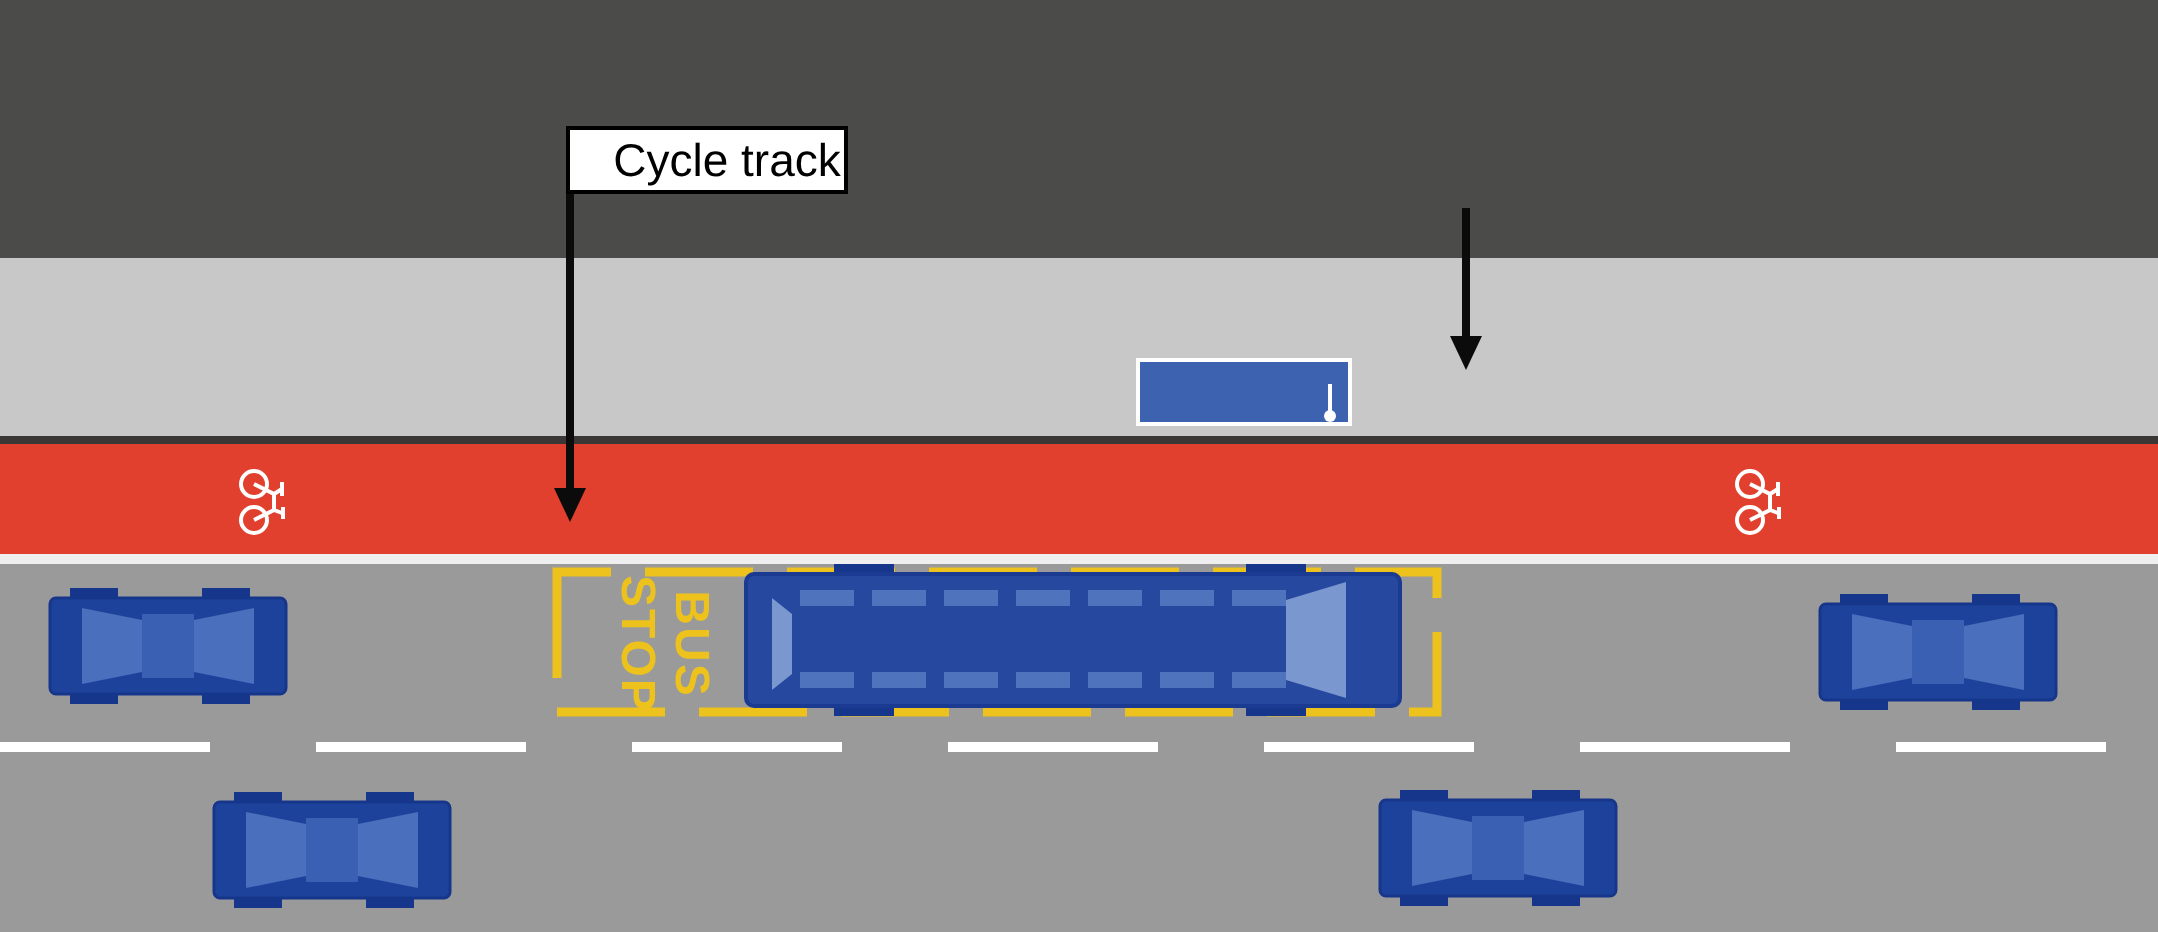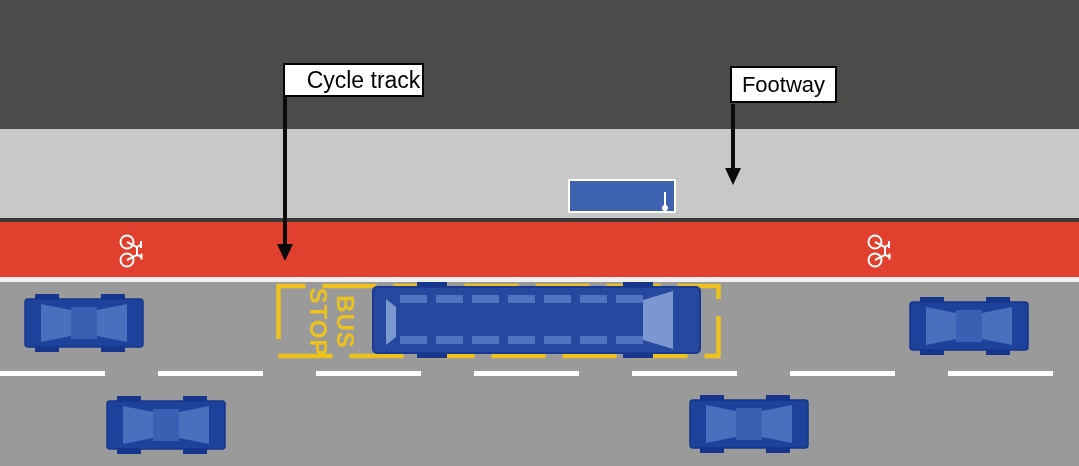--- a/index.html
+++ b/index.html
@@ -152,23 +152,20 @@
       <circle cx="27" cy="17" r="6.5"></circle>
       <path d="M9,17 L14,7 H22 L27,17"></path>
       <path d="M14,7 L11.5,3 M8,3 H15"></path>
       <path d="M22,7 L23.5,3 M20.5,2.5 H26.5"></path>
     </g>
   </svg>
 
   <div class="callout callout-cycle">
     <span>Cycle track</span>
   </div>
-  <div class="callout callout-footway">
-    <span>Footway</span>
-  </div>
 
   <svg class="overlay-svg" width="1079" height="466" style="pointer-events:none;">
     <g>
       <line x1="285" y1="97" x2="285" y2="246" stroke="#0b0b0b" stroke-width="4"></line>
       <polygon points="277,244 293,244 285,261" fill="#0b0b0b"></polygon>
     </g>
     <g>
       <line x1="733" y1="104" x2="733" y2="170" stroke="#0b0b0b" stroke-width="4"></line>
       <polygon points="725,168 741,168 733,185" fill="#0b0b0b"></polygon>
     </g>

